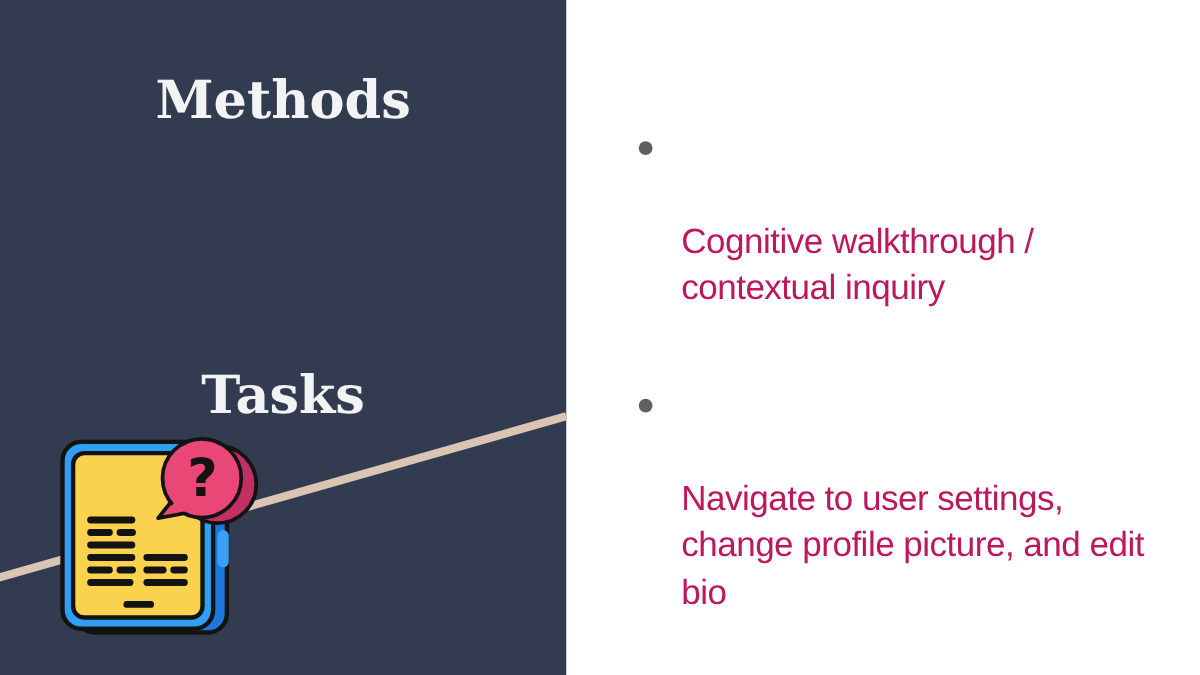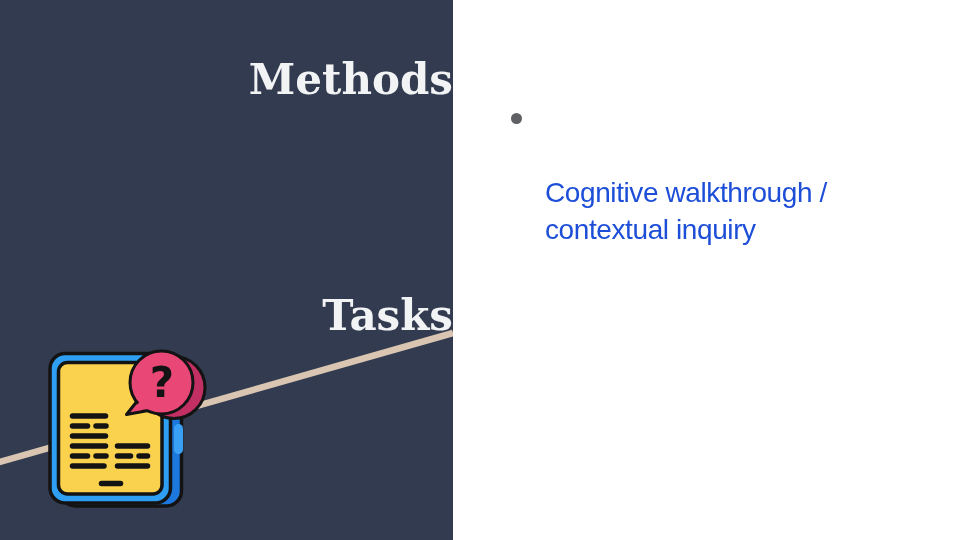--- a/index.html
+++ b/index.html
@@ -8,31 +8,31 @@
     background:#ffffff; overflow:hidden;
     font-family:"Liberation Sans", sans-serif;
   }
   .left-panel {
     position:absolute; left:0; top:0; width:453px; height:540px;
     background:#323b4f;
   }
   .panel-art { position:absolute; left:0; top:0; }
   .panel-title {
     position:absolute; left:0; width:453px;
-    text-align:right; color:#f2f3f5;
+    text-align:center; color:#f2f3f5;
     font-family:"DejaVu Serif", serif;
     font-weight:bold; font-size:42px; line-height:42px;
     letter-spacing:0;
   }
   .title-methods { top:59px; }
   .title-tasks   { top:268px;margin-top:27px; }
   .bullet-list {
     position:absolute; left:511px; width:420px;
     margin:0; padding:0; list-style:none;
-    color:#1d4ed8; font-size:28px; line-height:37.5px;
+    color:#be185d; font-size:28px; line-height:37.5px;
     letter-spacing:-0.4px; white-space:pre-line;
   }
   .list-methods { top:61px; }
   .list-tasks   { top:267px; }
   .bullet-list li { position:relative; padding-left:34px; margin:0; }
   .dot {
     position:absolute; left:0; top:14px;
     width:11px; height:11px; border-radius:50%;
     background:#5f6063;
   }
@@ -96,18 +96,24 @@
   <ul class="bullet-list list-methods">
     <li>
       <span class="dot"></span>
       <span>Cognitive walkthrough /
 contextual inquiry</span>
     </li>
   </ul>
 
   <ul class="bullet-list list-tasks">
     <li>
+      <span class="dot"></span>
+      <span>Navigate to user settings,
+change profile picture, and edit
+bio</span>
+    </li>
+    <li>
       
       
     </li>
   </ul>
 
 </div>
 
 </body></html>

